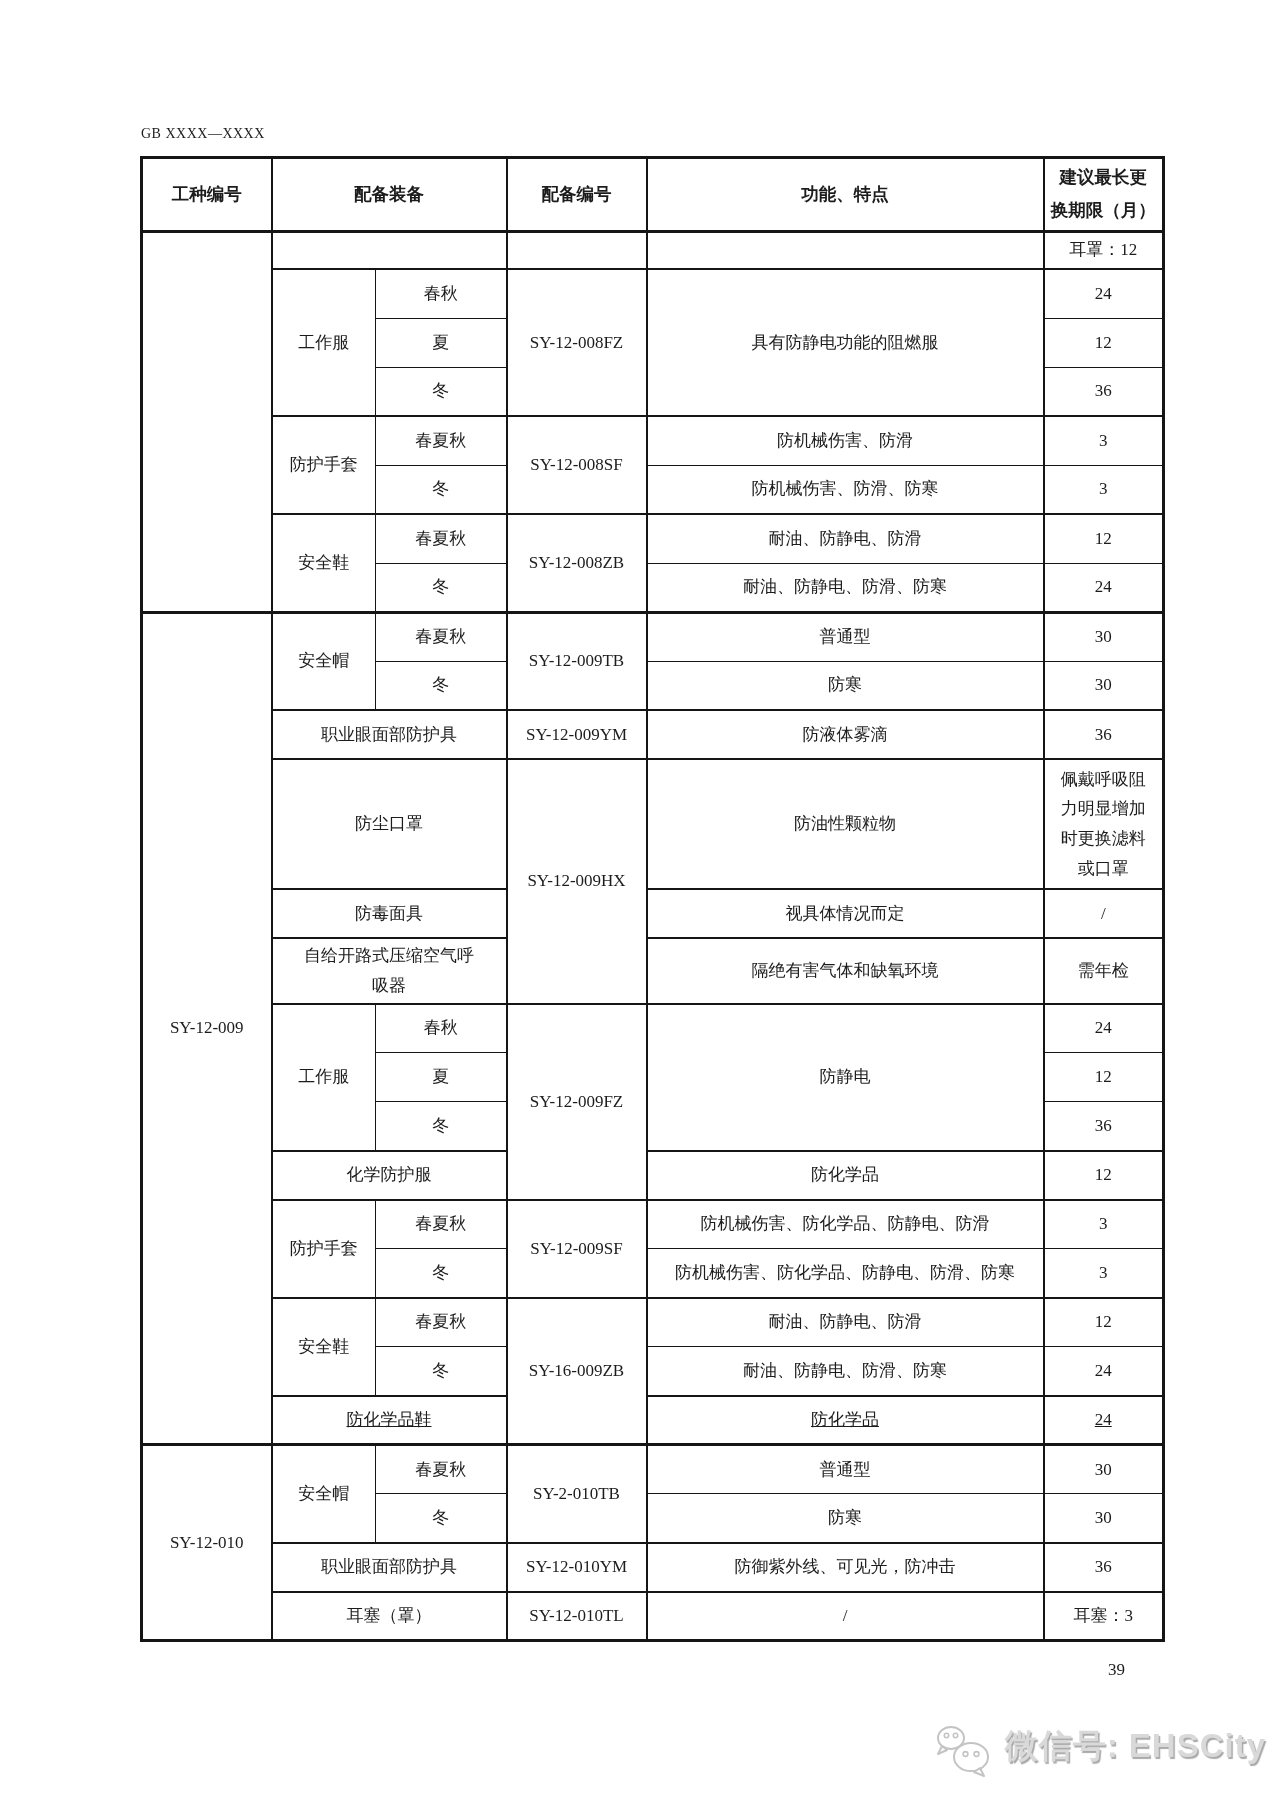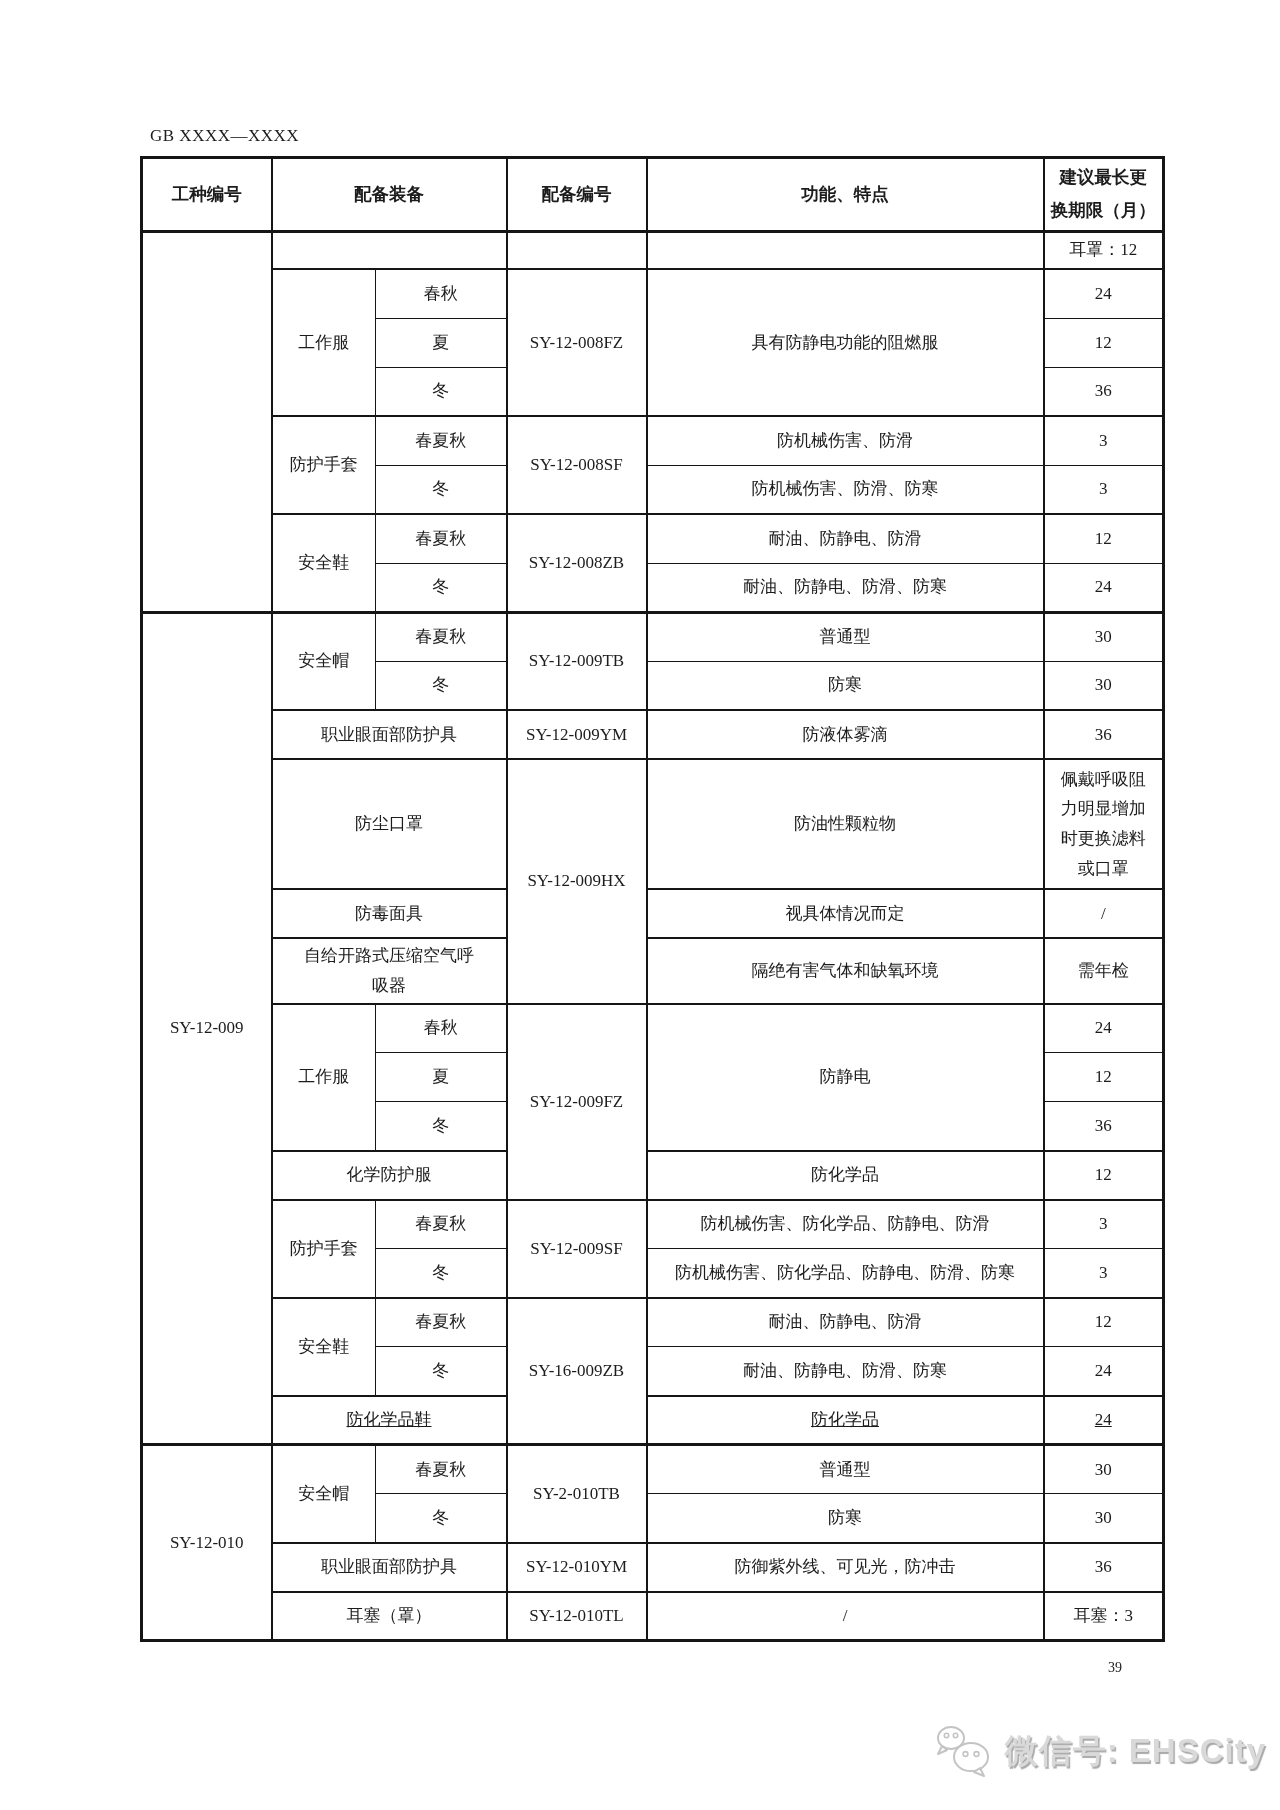--- a/index.html
+++ b/index.html
@@ -10,23 +10,23 @@
   body {
     width: 1280px;
     height: 1810px;
     position: relative;
     font-family: "Liberation Serif", "DejaVu Serif", serif;
     color: #1c1c1c;
     overflow: hidden;
   }
   .gb-code {
     position: absolute;
-    left: 150px;
+    left: 141px;
     top: 126px;
-    font-size: 17px;
+    font-size: 14px;
     letter-spacing: 0.5px;
     white-space: pre;
   }
   table.ppe {
     position: absolute;
     left: 140px;
     top: 156px;
     width: 1022px;
     border-collapse: collapse;
     table-layout: fixed;
@@ -50,28 +50,27 @@
   }
   tr.header-row { height: 62px; }
   .v2 { border-left-width: 2px !important; }
   .bt2 { border-top-width: 2px !important; margin-top: 19px; }
   .bt3 { border-top-width: 3px !important; }
   td.al { text-align: left; padding-left: 13px; }
   .page-number {
     position: absolute;
     left: 1108px;
     top: 1660px;
-    font-size: 14px;
+    font-size: 17px;
   }
   .watermark {
     position: absolute;
     top: 1724px;
     right: 14px;
     display: flex;
-    align-items: center;
     gap: 10px;
   }
   .watermark-text {
     font-family: "Liberation Sans", "DejaVu Sans", sans-serif;
     font-size: 33px;
     font-weight: bold;
     color: #d9d9d9;
     text-shadow: 1.5px 1.5px 1px #a9a9a9, -1px -1px 0 #ffffff;
     letter-spacing: 1px;
     white-space: pre;

